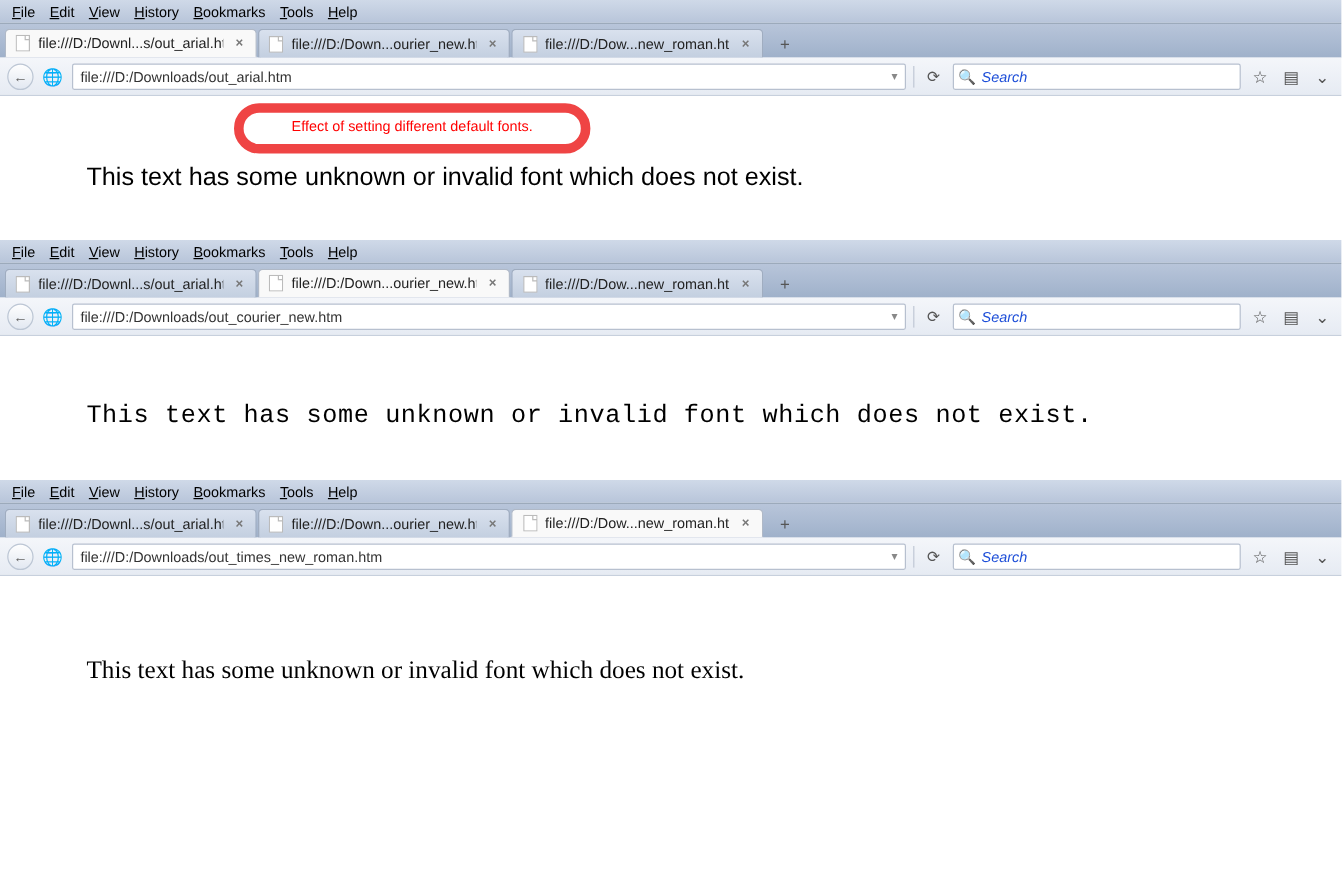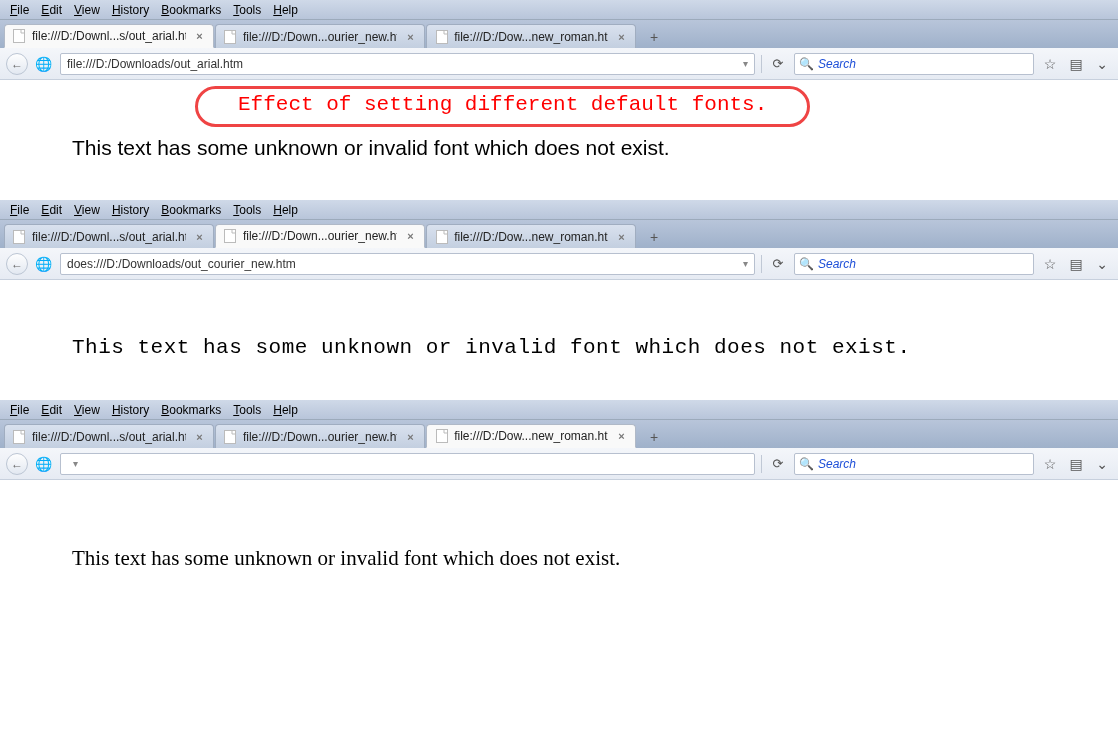--- a/index.html
+++ b/index.html
@@ -111,26 +111,26 @@
   }
   .content {
     background:#fff;
     min-height:120px;
     padding:20px 0 40px 72px;
     position:relative;
   }
   .annotation {
     position:absolute;
     top:6px;left:195px;
-    border:3px solid #ef4444;
+    border:8px solid #ef4444;
     border-radius:28px;
     padding:4px 40px 8px 40px;
     color:#ff0000;
-    font-family:Liberation Mono, monospace;
-    font-size:21px;
+    font-family:Liberation Sans, sans-serif;
+    font-size:12px;
   }
   .body-text {
     font-size:21px;
     color:#000;
   }
   .arial-font { font-family:Arial,Helvetica,sans-serif; }
   .courier-font { font-family:"Courier New",Courier,monospace; letter-spacing:0.5px;}
   .times-font { font-family:"Times New Roman",Times,serif; }
   .content-courier { padding:56px 0 40px 72px; }
   .content-times { padding:66px 0 80px 72px; }
@@ -252,21 +252,21 @@
       <span class="label">file:///D:/Dow...new_roman.htm</span>
       <span class="close">×</span>
     </div>
     <div class="newtab">+</div>
   </div>
 
   <div class="navbar">
     <div class="nav-btn">←</div>
     <div class="globe">🌐</div>
     <div class="urlbox">
-      <span>does:///D:/Downloads/out_courier_new.htm</span>
+      <span>file:///D:/Downloads/out_courier_new.htm</span>
       <span class="dd">▾</span>
     </div>
     <div class="sep"></div>
     <div class="reload">⟳</div>
     <div class="searchbox">
       <span class="mag">🔍</span>
       <span class="ph">Search</span>
     </div>
     <div class="toolbar-icon">☆</div>
     <div class="toolbar-icon">▤</div>
@@ -321,20 +321,21 @@
       <span class="label">file:///D:/Dow...new_roman.htm</span>
       <span class="close">×</span>
     </div>
     <div class="newtab">+</div>
   </div>
 
   <div class="navbar">
     <div class="nav-btn">←</div>
     <div class="globe">🌐</div>
     <div class="urlbox">
+      <span>file:///D:/Downloads/out_times_new_roman.htm</span>
       <span class="dd">▾</span>
     </div>
     <div class="sep"></div>
     <div class="reload">⟳</div>
     <div class="searchbox">
       <span class="mag">🔍</span>
       <span class="ph">Search</span>
     </div>
     <div class="toolbar-icon">☆</div>
     <div class="toolbar-icon">▤</div>

